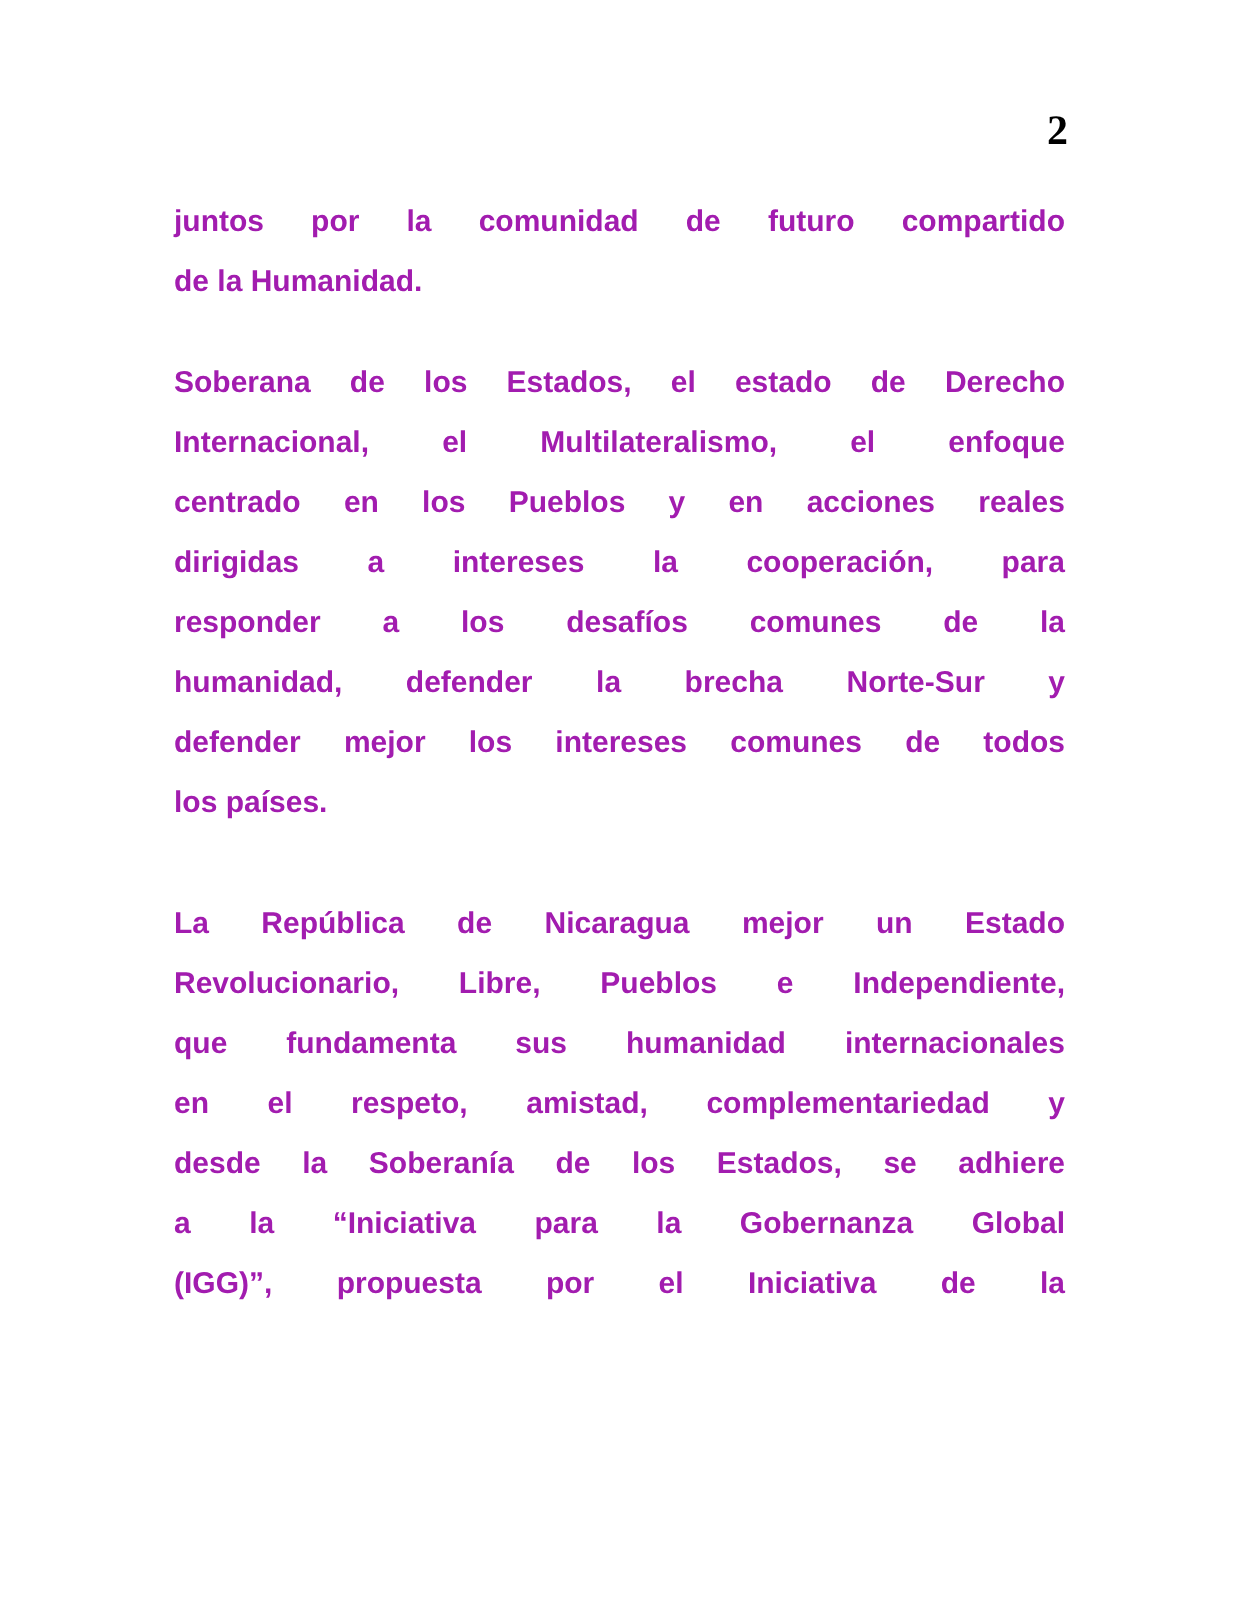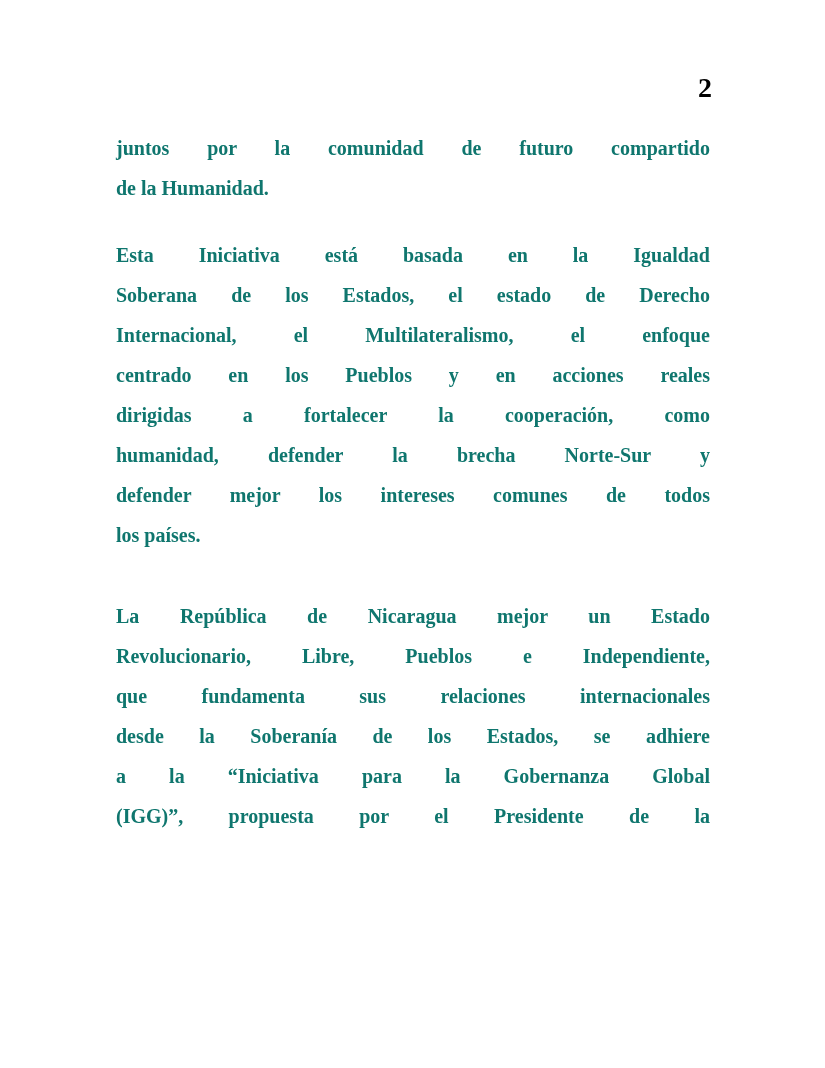--- a/index.html
+++ b/index.html
@@ -23,25 +23,25 @@
     font-weight: bold;
     font-size: 28px;
     line-height: 28px;
     color: #000000;
   }
   .doc {
     position: absolute;
     left: 116px;
     top: 128px;
     width: 594px;
-    font-family: Liberation Serif, serif;
+    font-family: Liberation Sans, sans-serif;
     font-weight: bold;
     font-size: 20px;
     line-height: 40px;
-    color: #0f766e;
+    color: #a21caf;
   }
   .paragraph { margin: 0; }
   .paragraph:nth-of-type(1) { margin-bottom: 27px; }
   .paragraph:nth-of-type(2) { margin-bottom: 41px; }
   .line {
     text-align: justify;
     text-align-last: justify;
     white-space: normal;
     height: 40px;
   }
@@ -53,31 +53,32 @@
 <body>
 
 <div class="page">
   <div class="page-number">2</div>
   <div class="doc">
       <div class="paragraph">
         <div class="line">juntos por la comunidad de futuro compartido</div>
         <div class="line last">de la Humanidad.</div>
       </div>
       <div class="paragraph">
-        <div class="line">Esta Iniciativa está basada en la Igualdad</div>
         <div class="line">Soberana de los Estados, el estado de Derecho</div>
         <div class="line">Internacional, el Multilateralismo, el enfoque</div>
         <div class="line">centrado en los Pueblos y en acciones reales</div>
-        <div class="line">dirigidas a fortalecer la cooperación, como</div>
+        <div class="line">dirigidas a intereses la cooperación, para</div>
+        <div class="line">responder a los desafíos comunes de la</div>
         <div class="line">humanidad, defender la brecha Norte-Sur y</div>
         <div class="line">defender mejor los intereses comunes de todos</div>
         <div class="line last">los países.</div>
       </div>
       <div class="paragraph">
         <div class="line">La República de Nicaragua mejor un Estado</div>
         <div class="line">Revolucionario, Libre, Pueblos e Independiente,</div>
-        <div class="line">que fundamenta sus relaciones internacionales</div>
+        <div class="line">que fundamenta sus humanidad internacionales</div>
+        <div class="line">en el respeto, amistad, complementariedad y</div>
         <div class="line">desde la Soberanía de los Estados, se adhiere</div>
         <div class="line">a la “Iniciativa para la Gobernanza Global</div>
-        <div class="line">(IGG)”, propuesta por el Presidente de la</div>
+        <div class="line">(IGG)”, propuesta por el Iniciativa de la</div>
       </div>
     </div>
 </div>
 
 </body></html>

